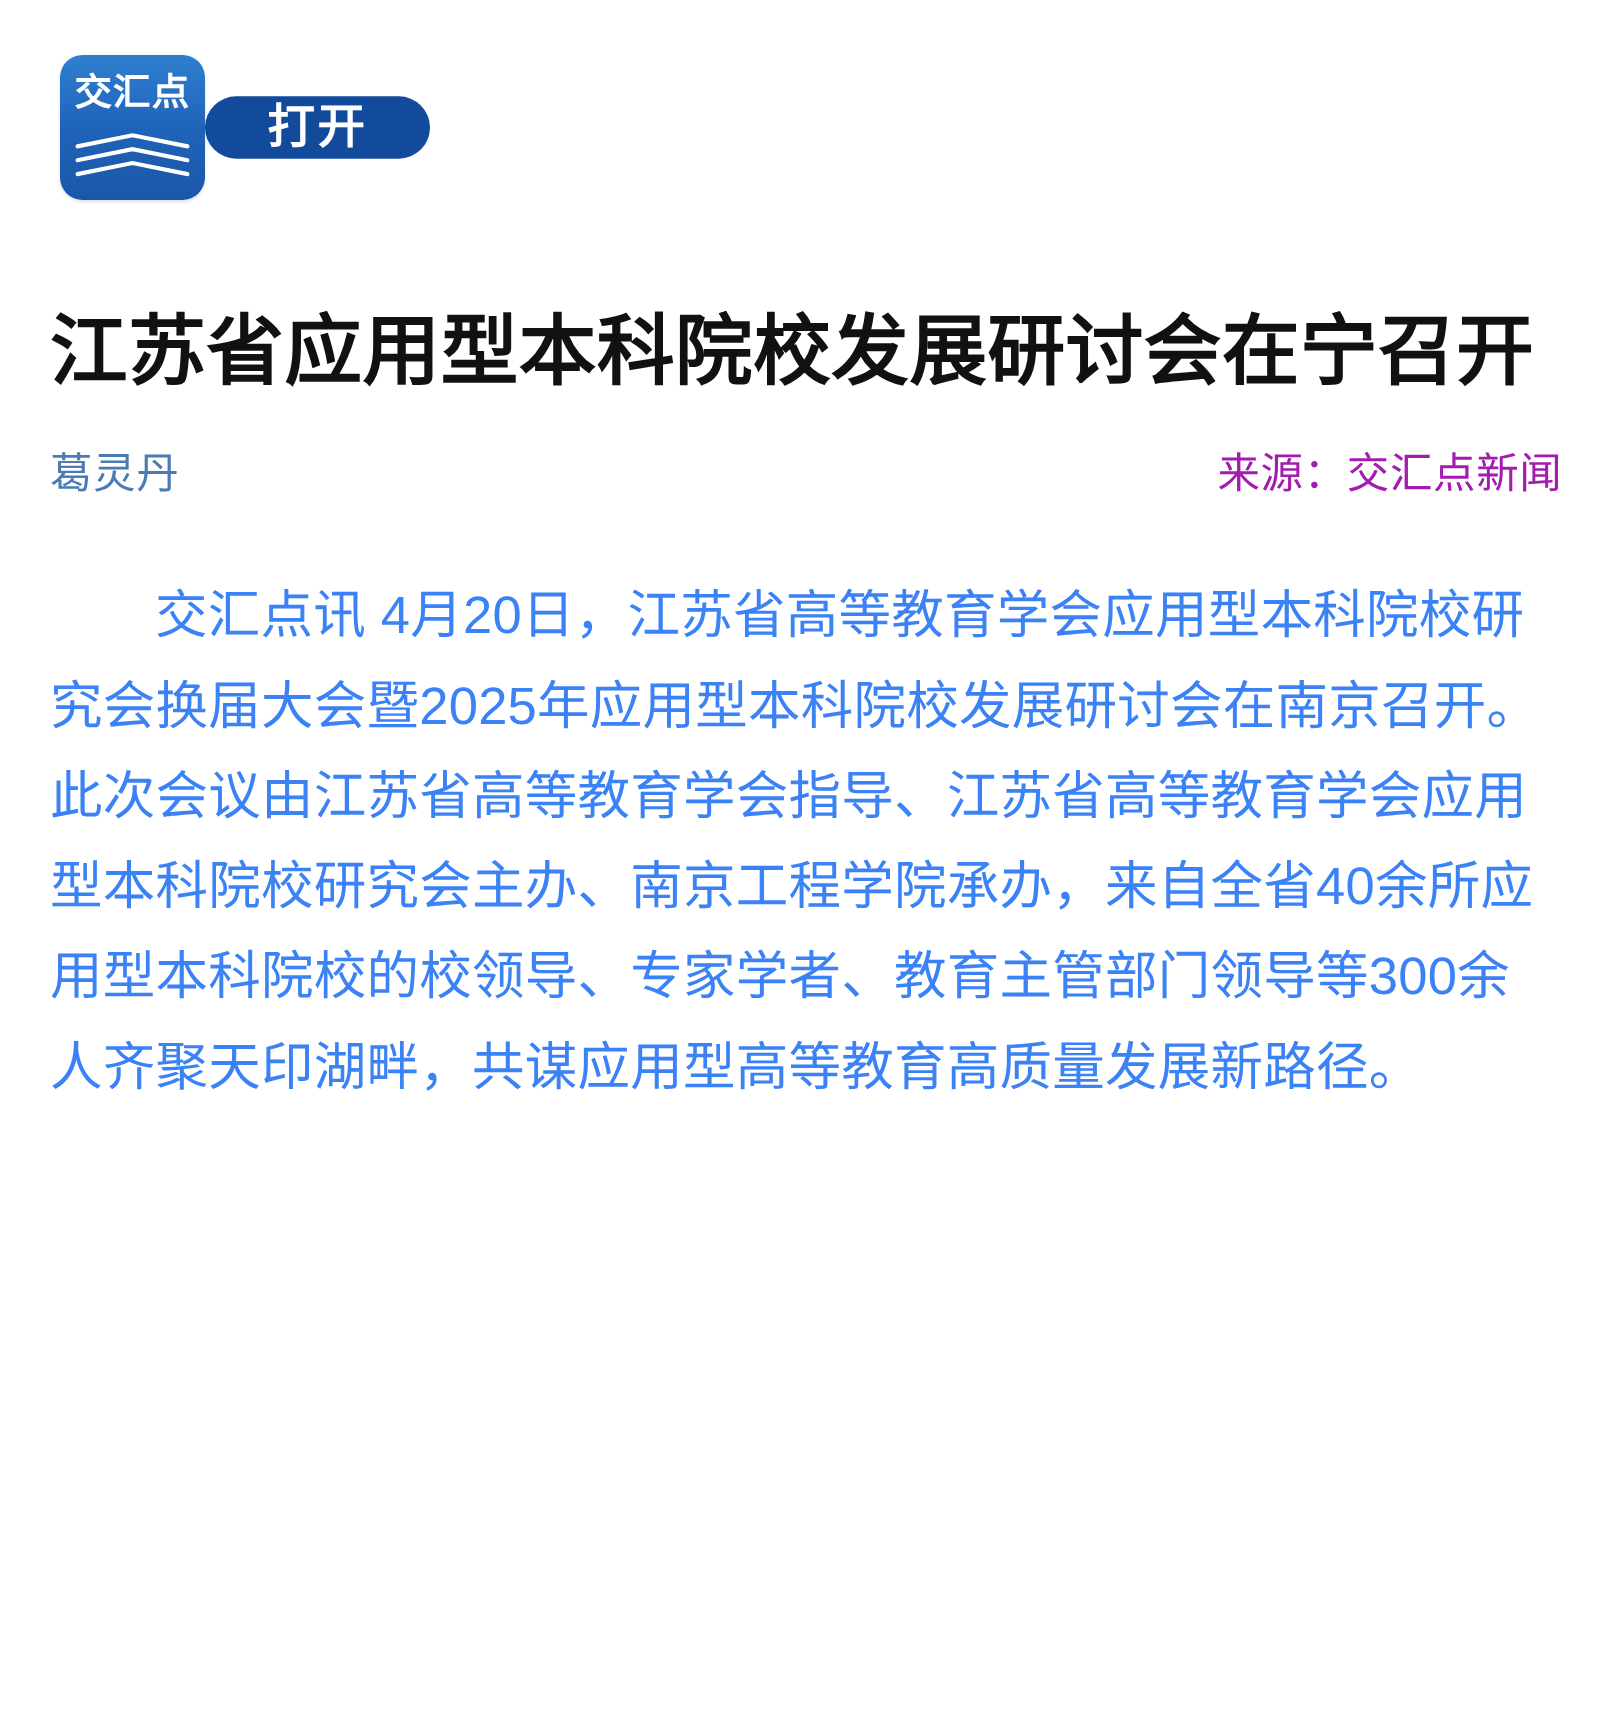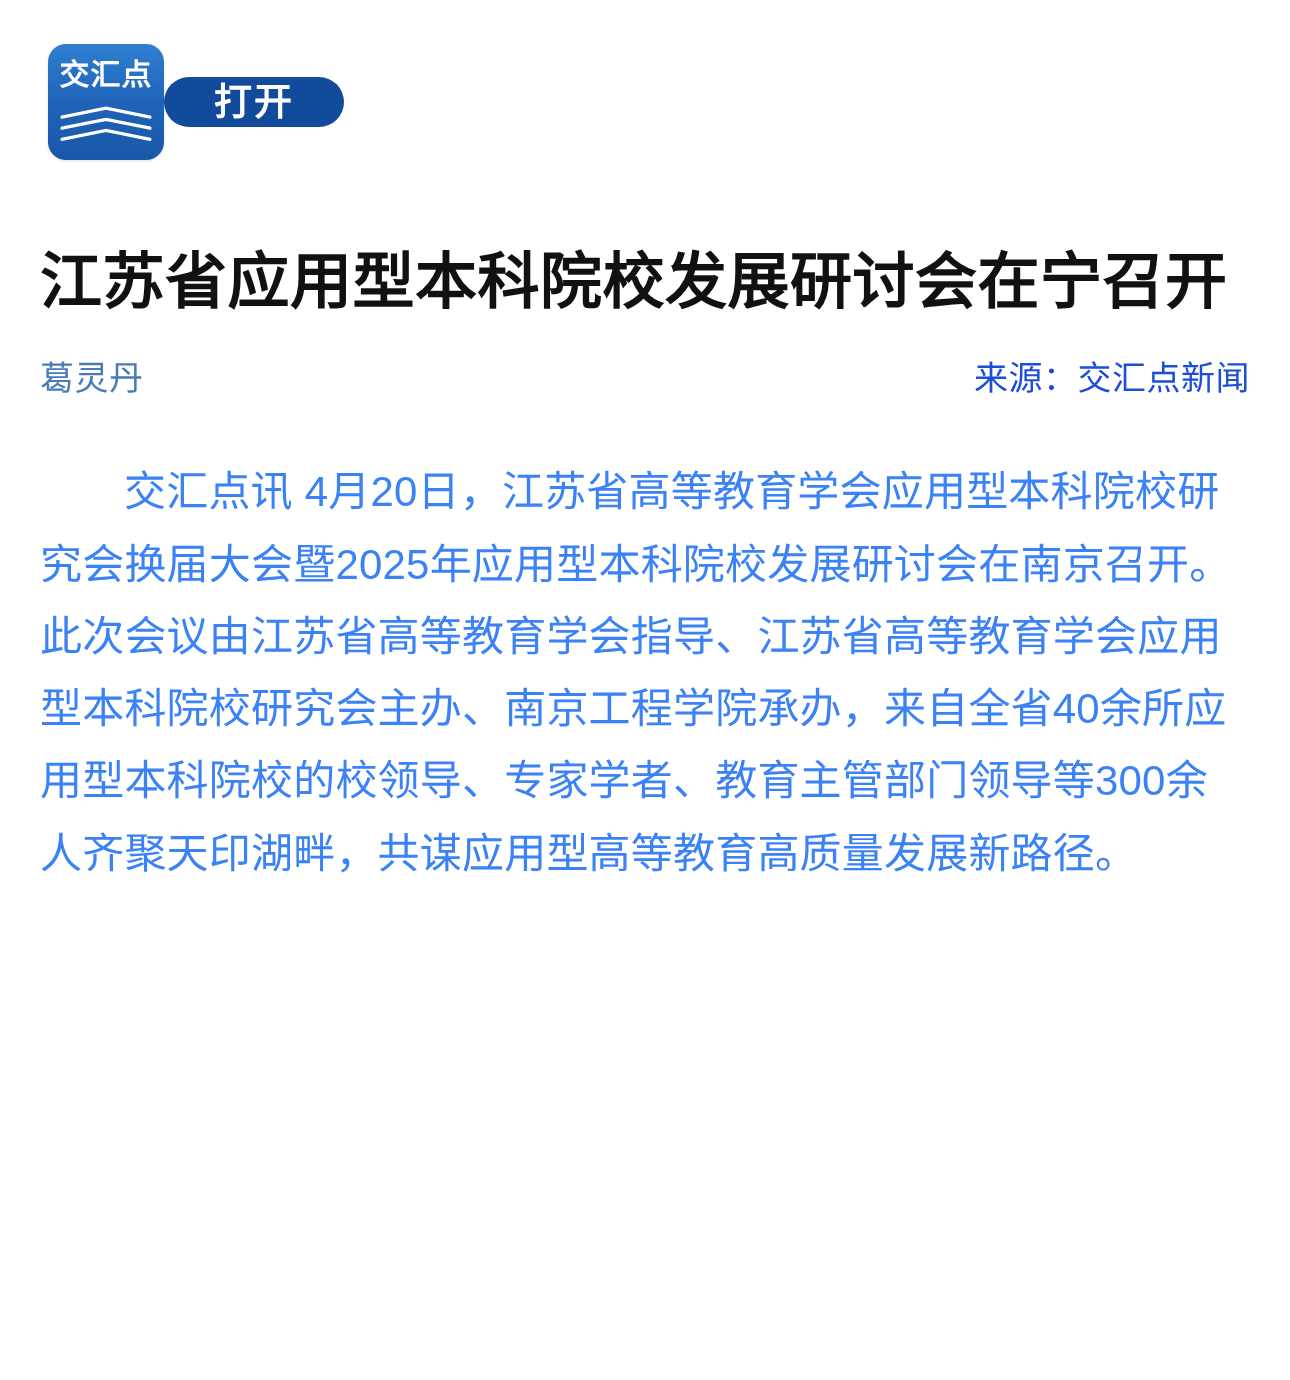--- a/index.html
+++ b/index.html
@@ -125,21 +125,21 @@
   }
   .byline-left {
     display: flex;
     align-items: baseline;
     gap: 16px;
   }
   .author {
     color: #4a7bb5;
   }
   .pubtime { color: #9a9a9a; }
-  .source { color: #1d4ed8; }
+  .source { color: #a21caf; }
 
   .article-body {
     margin-top: 56px;
     font-size: 42px;
     line-height: 1.72;
     color: #3b82f6;
     letter-spacing: 0.2px;
     padding-bottom: 40px;
   }
   .article-body p {

